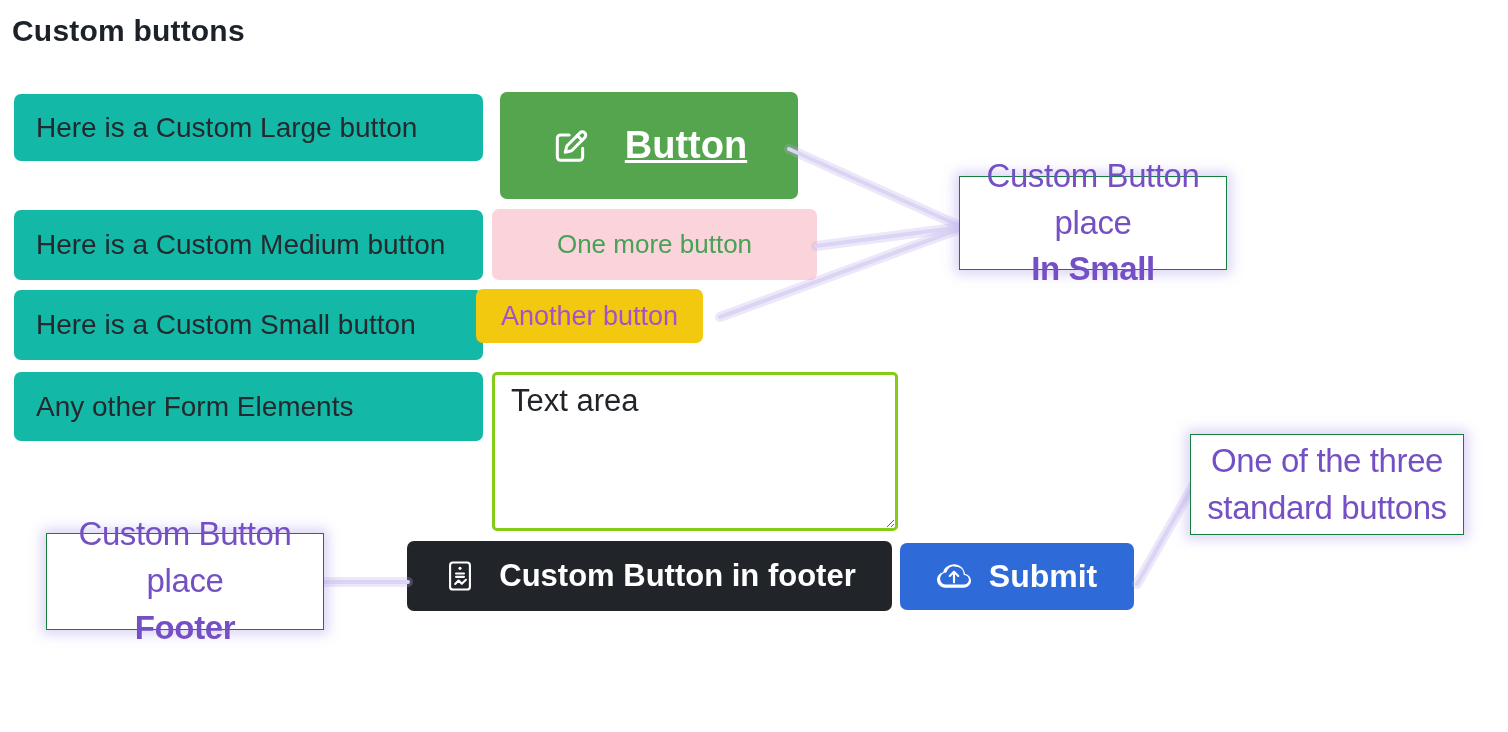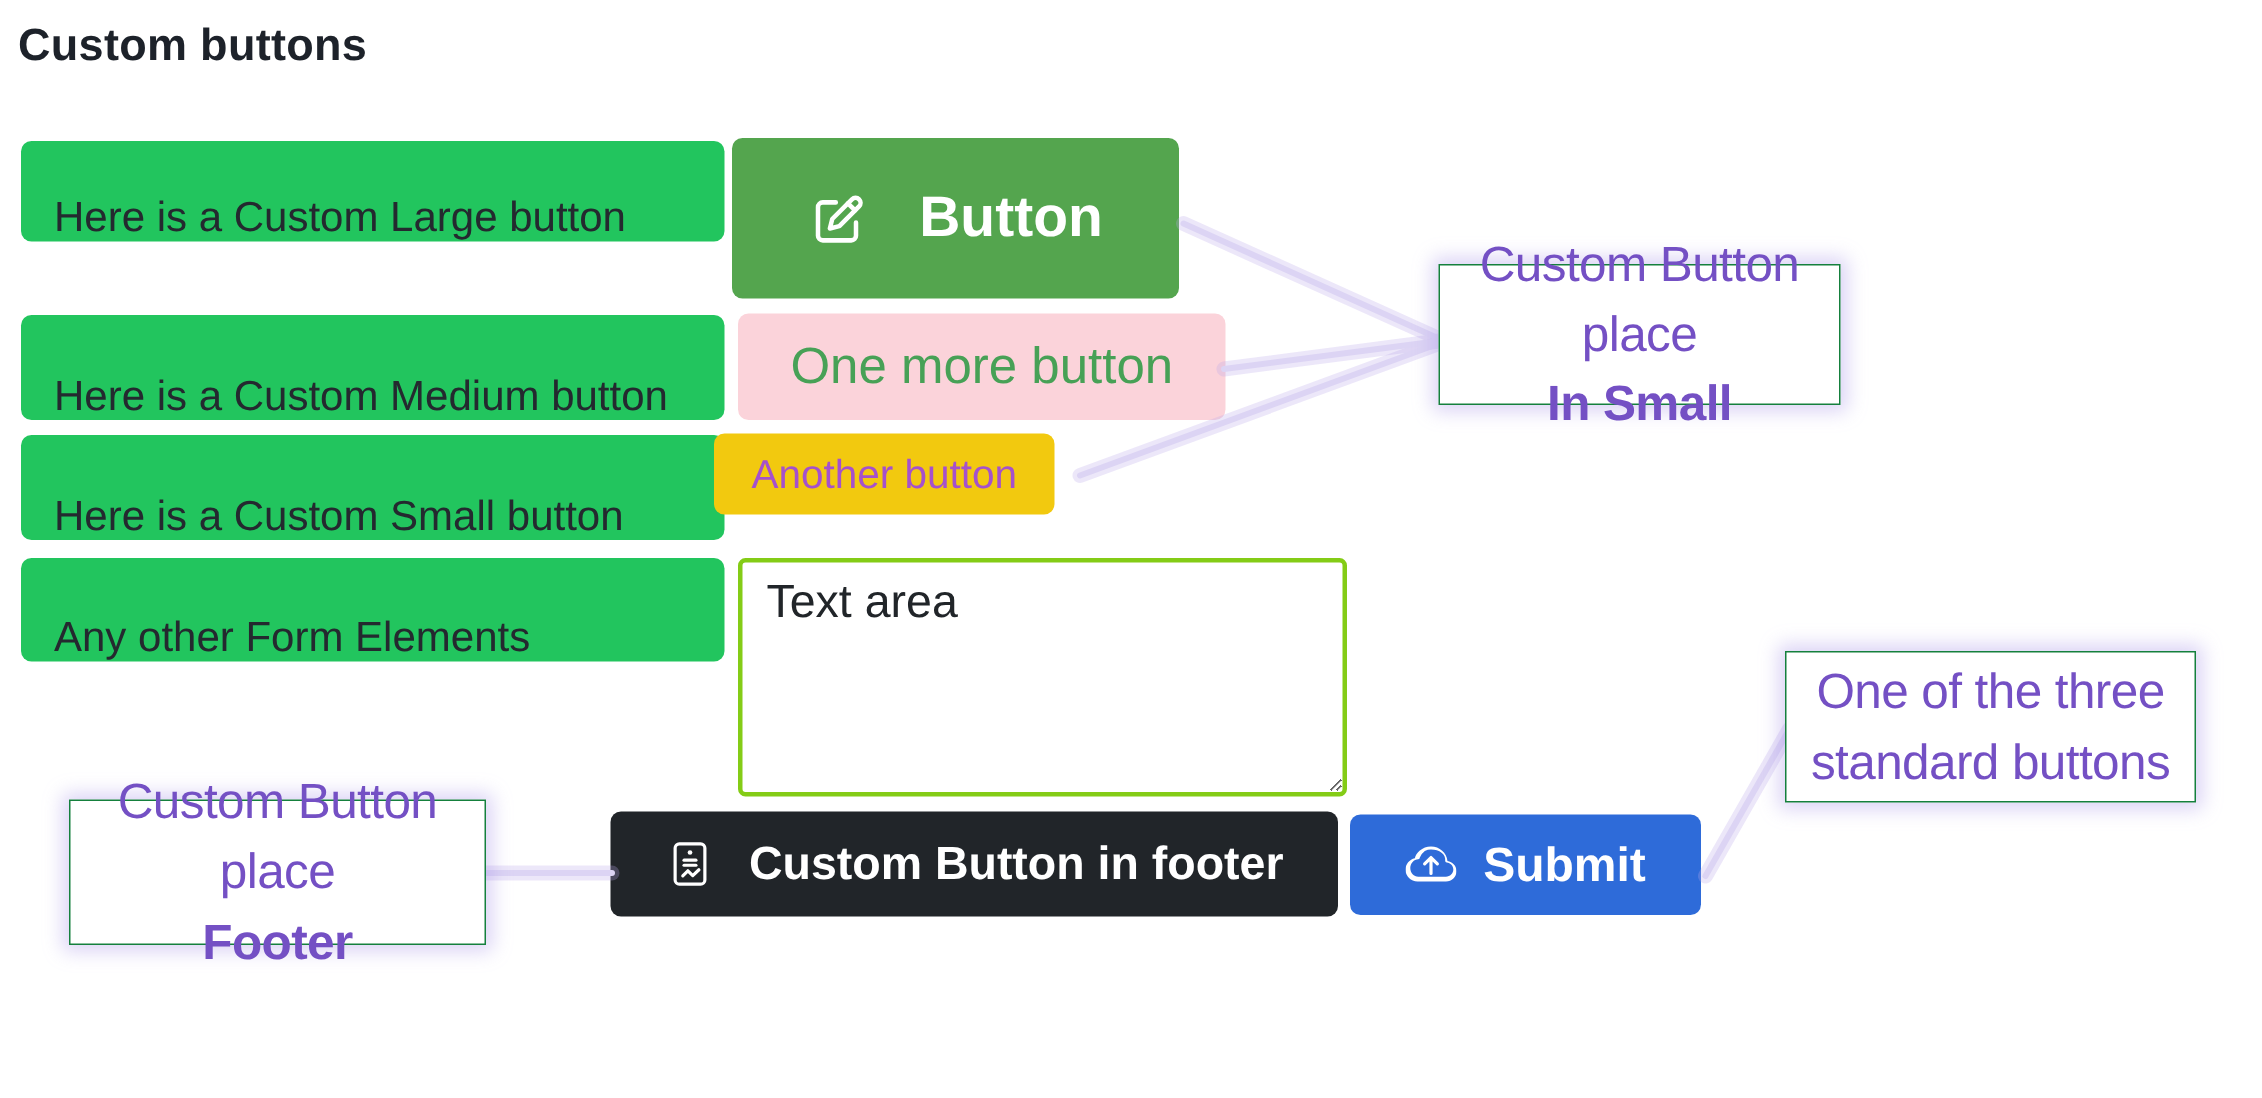--- a/index.html
+++ b/index.html
@@ -20,59 +20,60 @@
     left: 12px; top: 14px;
     font-size: 30px;
     font-weight: 600;
     color: #1d222a;
     letter-spacing: 0.2px;
   }
 
   .label-row {
     left: 14px;
     width: 469px;
-    background: #22c55e;
+    background: #14b8a6;
     border-radius: 7px;
     display: flex;
-    align-items: flex-end;
+    align-items: center;
     padding-left: 22px;
     font-size: 28px;
     color: #24292f;
   }
   .row1 { top: 94px;  height: 67px; }
   .row2 { top: 210px; height: 70px; }
   .row3 { top: 290px; height: 70px; }
   .row4 { top: 372px; height: 69px; }
 
   .btn {
     display: flex;
     align-items: center;
     justify-content: center;
     border: none;
     cursor: pointer;
     border-radius: 7px;
     font-family: "Liberation Sans", sans-serif;
   }
 
   .btn-large {
-    left: 488px; top: 92px;
+    left: 500px; top: 92px;
     width: 298px; height: 107px;
     background: #54a54e;
     color: #ffffff;
     font-size: 38px;
     font-weight: 600;
     gap: 36px;
+    text-decoration: underline;
   }
 
   .btn-medium {
     left: 492px; top: 209px;
     width: 325px; height: 71px;
     background: #fbd3da;
     color: #47a156;
-    font-size: 34px;
+    font-size: 26px;
     font-weight: 400;
   }
 
   .btn-small {
     left: 476px; top: 289px;
     width: 227px; height: 54px;
     background: #f2c90f;
     color: #a551cc;
     font-size: 27px;
     font-weight: 400;

